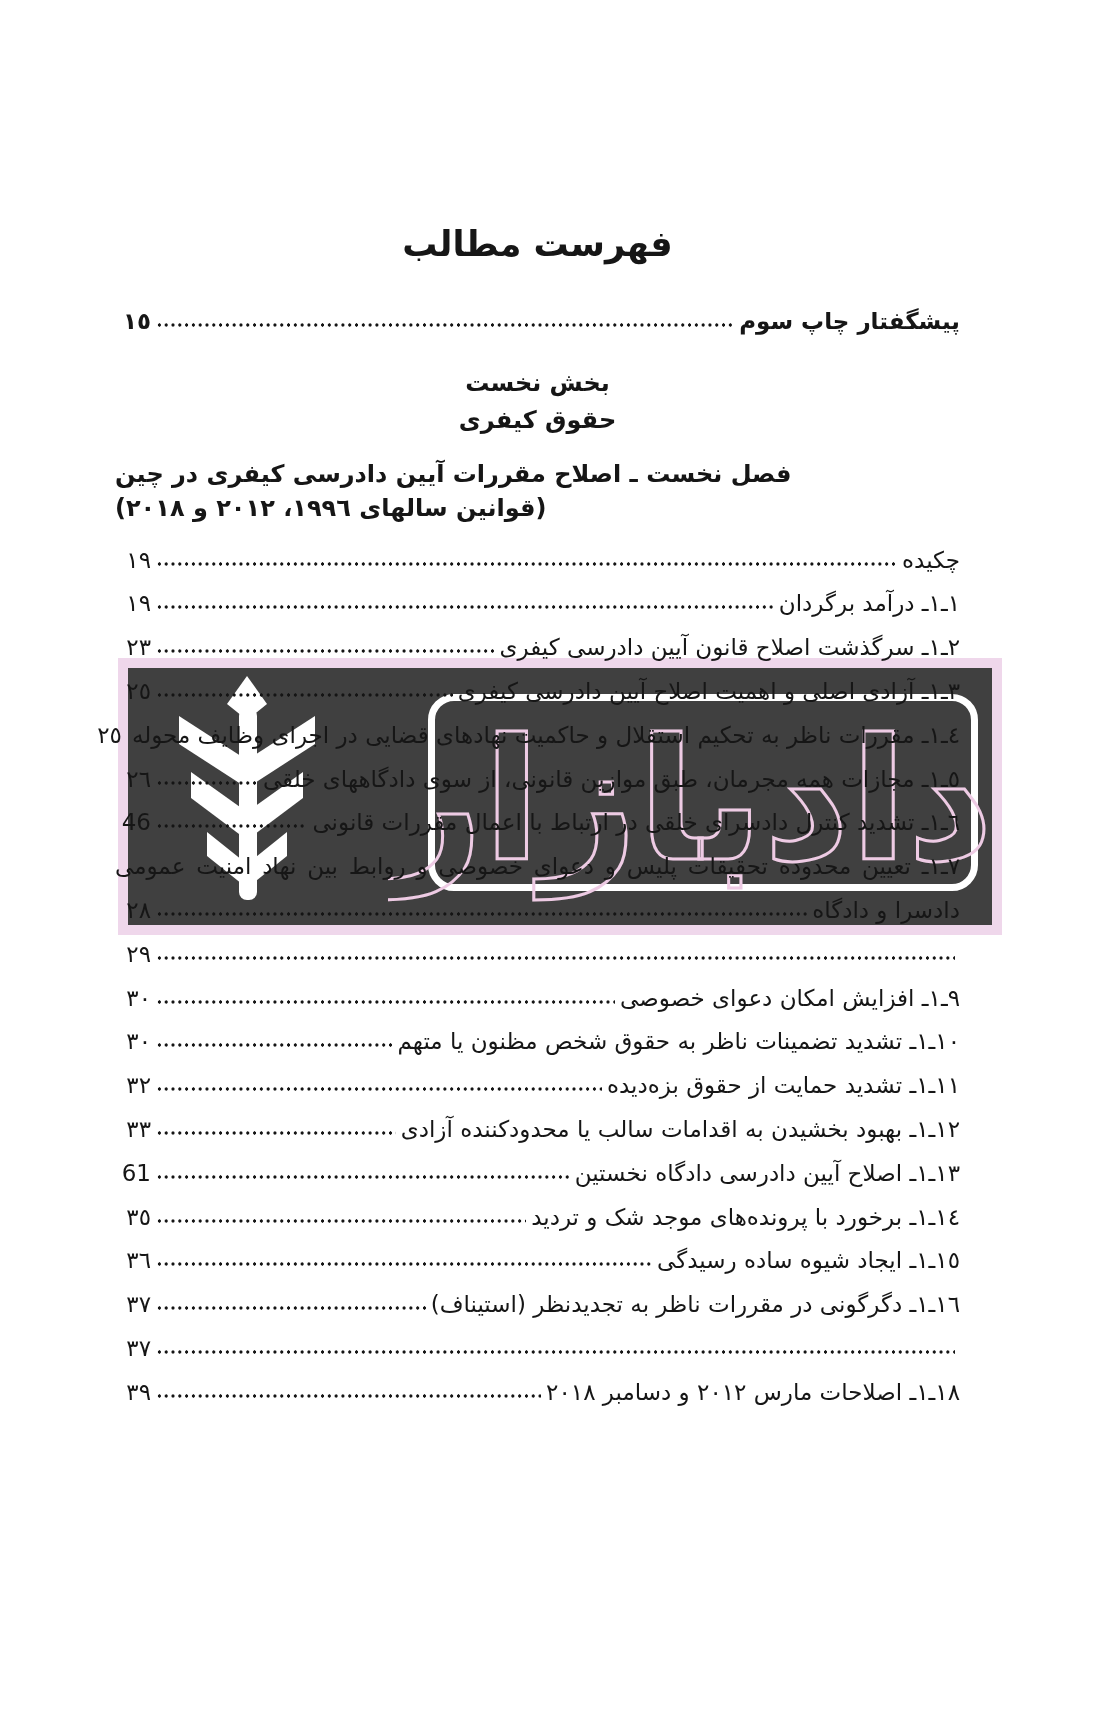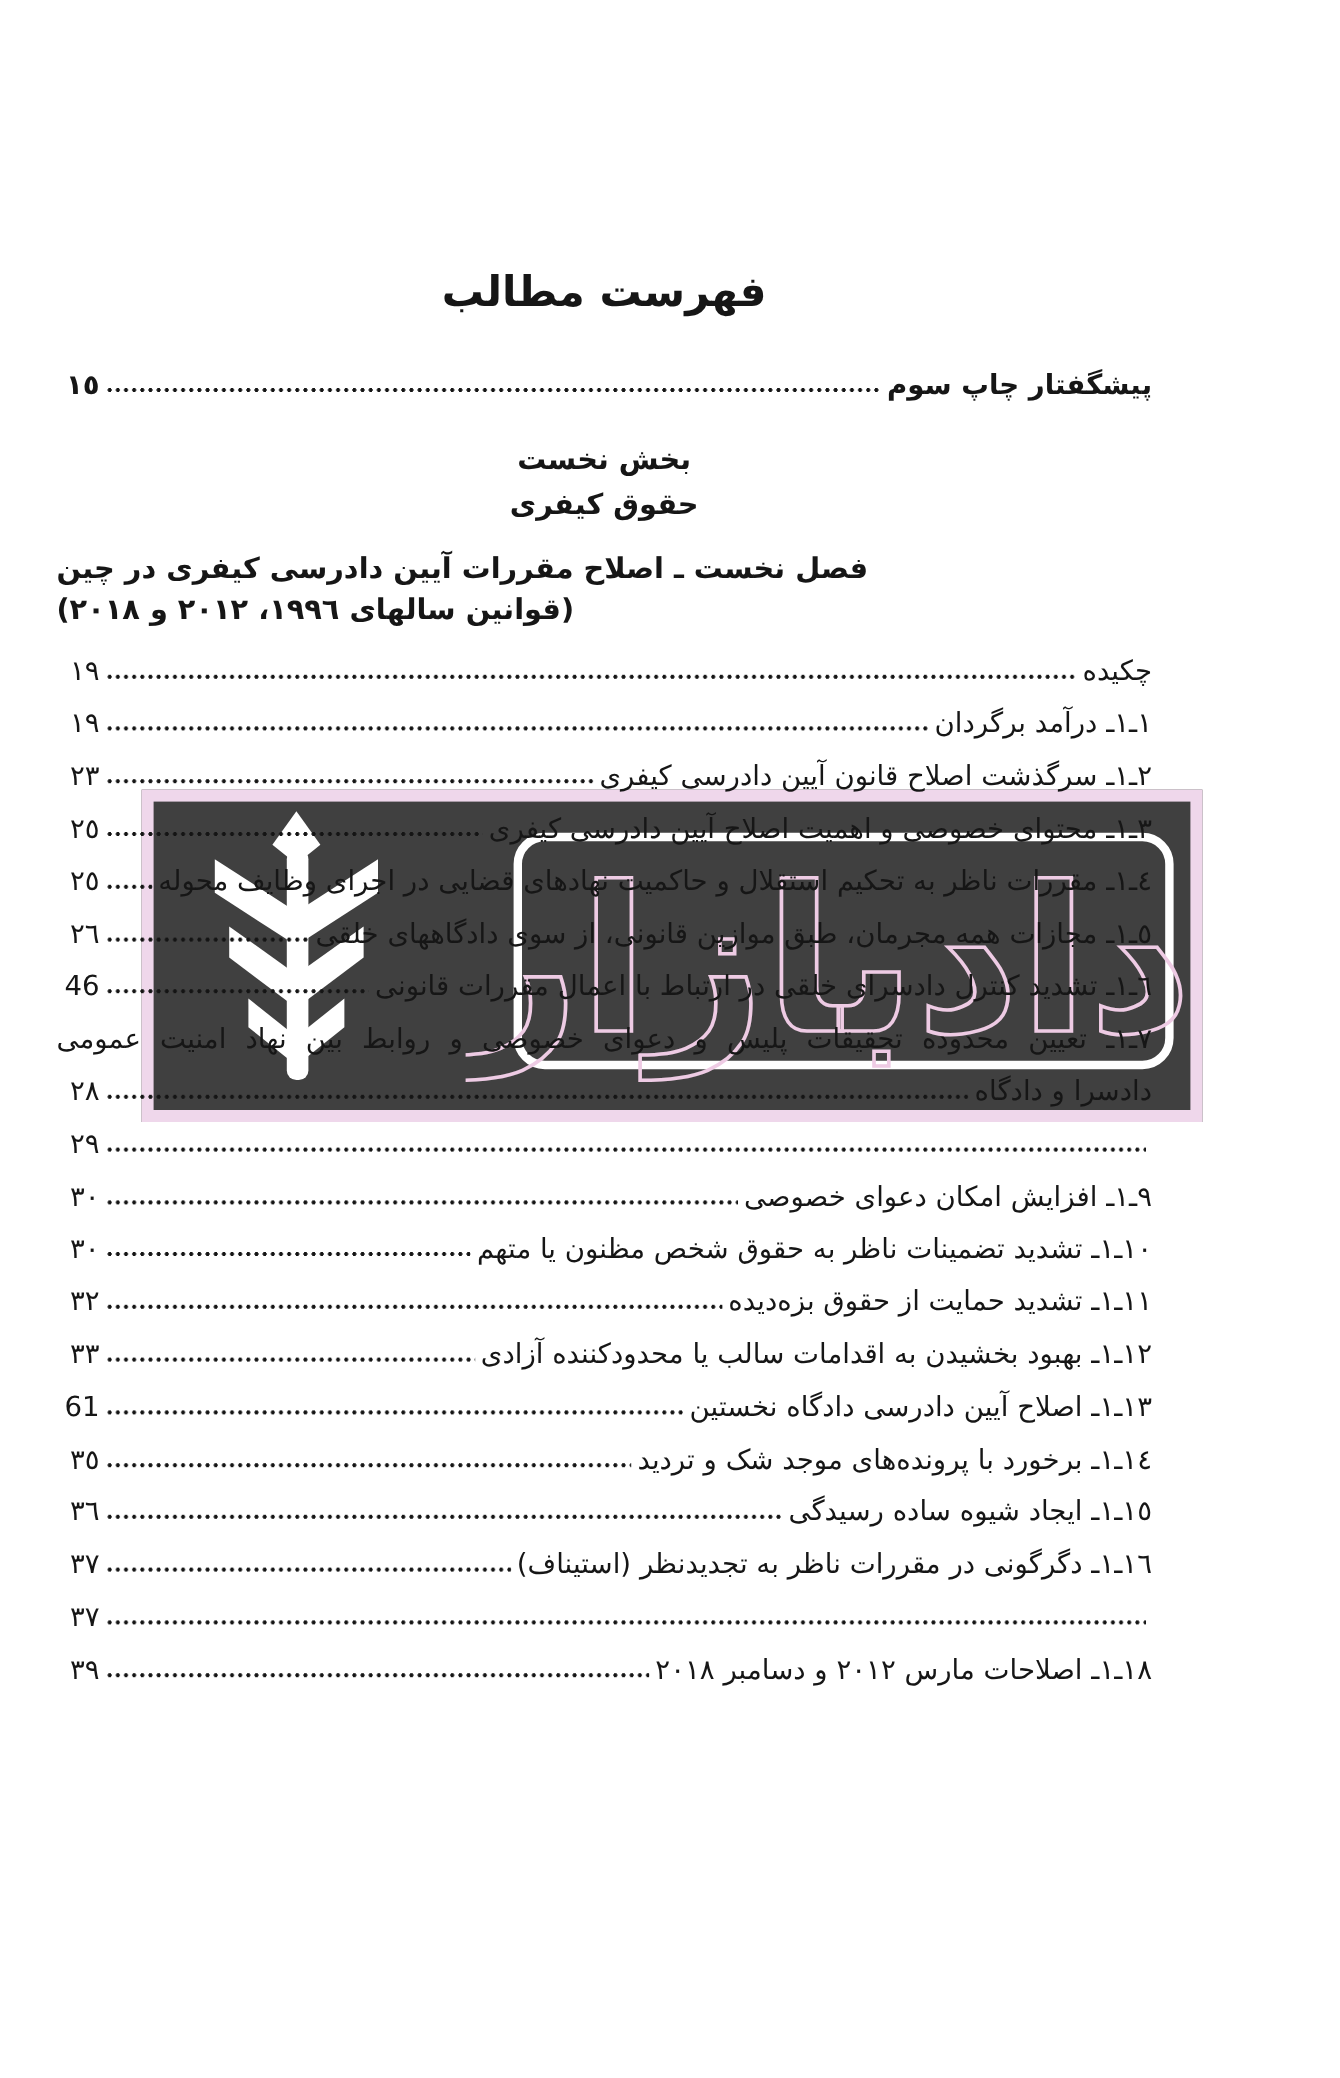--- a/index.html
+++ b/index.html
@@ -32,21 +32,21 @@
     font-size:168px;font-weight:bold;
     color:rgba(246,235,244,0);
     -webkit-text-stroke:3px #eecbe4;
     letter-spacing:2px;
     direction:rtl;
     overflow:hidden;
   }
   
   .content{
     position:absolute;inset:0;z-index:1;
-    padding:0 157px 0 47px;
+    padding:0 157px 0 115px;
     direction:rtl;
     font-size:23px;
   }
   .doc-title{
     margin:0;padding-top:218px;
     text-align:center;
     font-size:35px;font-weight:700;
     line-height:52px;
   }
   .toc-row{
@@ -119,21 +119,21 @@
     <span class="toc-label">١ـ١ـ درآمد برگردان</span>
     <span class="toc-dots"></span>
     <span class="toc-page">١٩</span>
   </div>
         <div class="toc-row">
     <span class="toc-label">٢ـ١ـ سرگذشت اصلاح قانون آیین دادرسی کیفری</span>
     <span class="toc-dots"></span>
     <span class="toc-page">٢٣</span>
   </div>
         <div class="toc-row">
-    <span class="toc-label">٣ـ١ـ محتوای خصوصی و اهمیت اصلاح آیین دادرسی کیفری</span>
+    <span class="toc-label">٣ـ١ـ آزادی اصلی و اهمیت اصلاح آیین دادرسی کیفری</span>
     <span class="toc-dots"></span>
     <span class="toc-page">٢٥</span>
   </div>
         <div class="toc-row">
     <span class="toc-label">٤ـ١ـ مقررات ناظر به تحکیم استقلال و حاکمیت نهادهای قضایی در اجرای وظایف محوله</span>
     <span class="toc-dots"></span>
     <span class="toc-page">٢٥</span>
   </div>
         <div class="toc-row">
     <span class="toc-label">٥ـ١ـ مجازات همه مجرمان، طبق موازین قانونی، از سوی دادگاههای خلقی</span>

